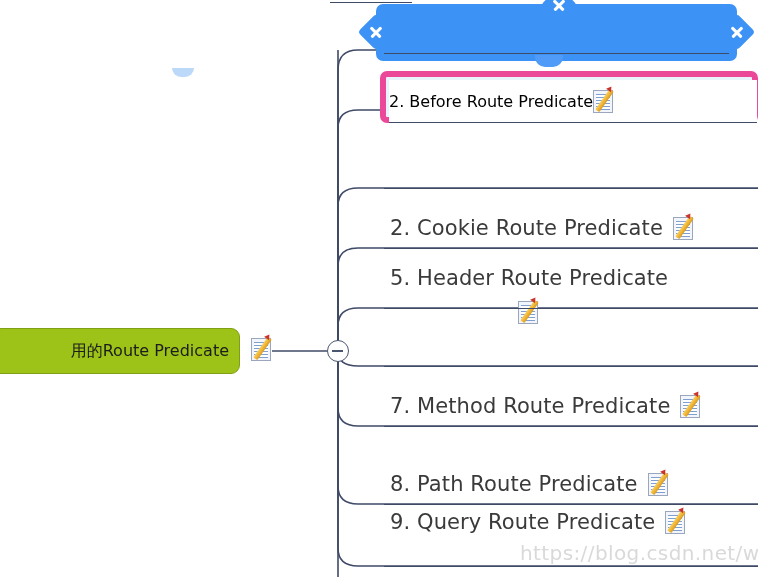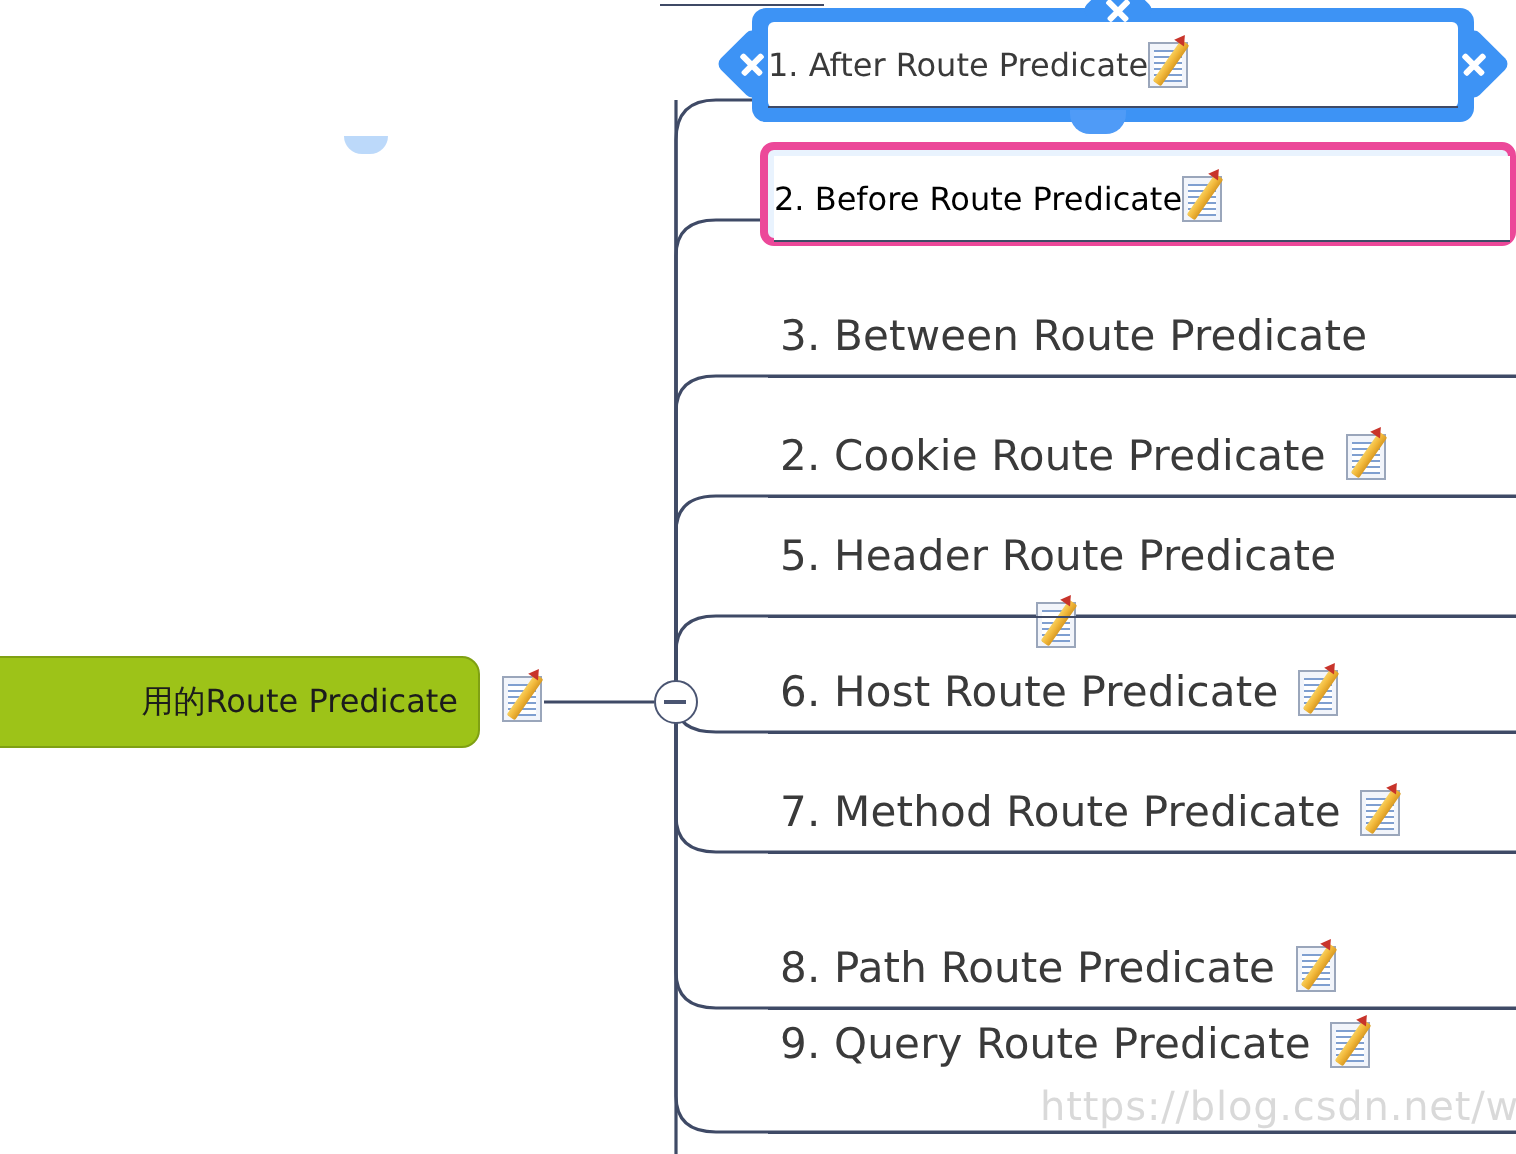--- a/index.html
+++ b/index.html
@@ -187,21 +187,21 @@
     border-top: 1px solid #3f4a66;
   }
 
   
   #node-2-wrap {
     position: absolute;
     left: 380px;
     top: 71px;
     width: 378px;
     height: 52px;
-    border: 4px solid #ec4899;
+    border: 6px solid #ec4899;
     border-radius: 7px;
     background: #e9f3fe;
     box-sizing: border-box;
   }
   #node-2-inner {
     position: absolute;
     left: 3px; top: 3px;
     width: 368px;
     height: 42px;
     background: #ffffff;
@@ -323,50 +323,38 @@
       <span class="bar-v"></span>
     </div>
     <div class="plus-handle" id="plus-right">
       <span class="bar-h"></span>
       <span class="bar-v"></span>
     </div>
     <div class="plus-handle" id="plus-top">
       <span class="bar-h"></span>
       <span class="bar-v"></span>
     </div>
-    <div id="node-1-inner">
-      <span class="node-text">1. After Route Predicate</span>
-      <span class="note-gap"></span>
-      <span class="note-icon">
-        <span class="paper"></span>
-        <span class="pencil"></span>
-        <span class="pencil-tip"></span>
-      </span>
-    </div>
     <div id="node-1-underline"></div>
   </div>
   <div id="node-1-nub"></div>
 
   <div id="node-2-nub"></div>
   <div id="node-2-wrap">
     <div id="node-2-inner">
       <span class="node-text">2. Before Route Predicate</span>
       <span class="note-gap"></span>
       <span class="note-icon">
         <span class="paper"></span>
         <span class="pencil"></span>
         <span class="pencil-tip"></span>
       </span>
     </div>
     <div id="node-2-underline"></div>
   </div>
 
-  <div class="node" style="left:390px; top:146px;">
-    <span class="node-text">3. Between Route Predicate</span>
-  </div>
   <div class="node-underline" style="left:384px; top:188px; width:374px;"></div>
 
   <div class="node" style="left:390px; top:206px;">
     <span class="node-text">2. Cookie Route Predicate</span>
     <span class="note-gap"></span>
     <span class="note-icon">
       <span class="paper"></span>
       <span class="pencil"></span>
       <span class="pencil-tip"></span>
     </span>
@@ -377,29 +365,20 @@
     <span class="node-text">5. Header Route Predicate</span>
     <span class="note-gap"></span>
     <span class="note-icon">
       <span class="paper"></span>
       <span class="pencil"></span>
       <span class="pencil-tip"></span>
     </span>
   </div>
   <div class="node-underline" style="left:384px; top:308px; width:374px;"></div>
 
-  <div class="node" style="left:390px; top:324px;">
-    <span class="node-text">6. Host Route Predicate</span>
-    <span class="note-gap"></span>
-    <span class="note-icon">
-      <span class="paper"></span>
-      <span class="pencil"></span>
-      <span class="pencil-tip"></span>
-    </span>
-  </div>
   <div class="node-underline" style="left:384px; top:366px; width:374px;"></div>
 
   <div class="node" style="left:390px; top:384px;">
     <span class="node-text">7. Method Route Predicate</span>
     <span class="note-gap"></span>
     <span class="note-icon">
       <span class="paper"></span>
       <span class="pencil"></span>
       <span class="pencil-tip"></span>
     </span>

